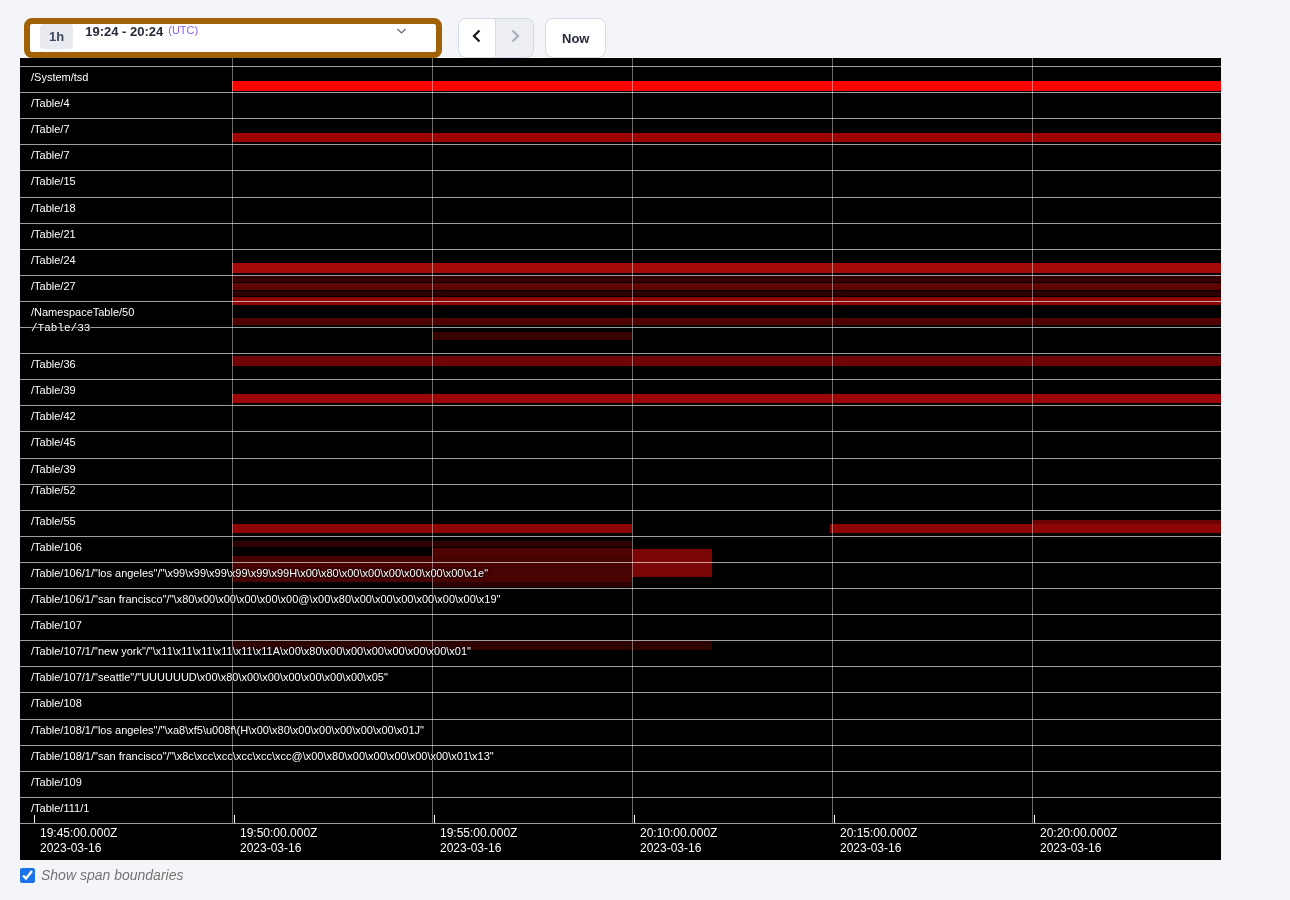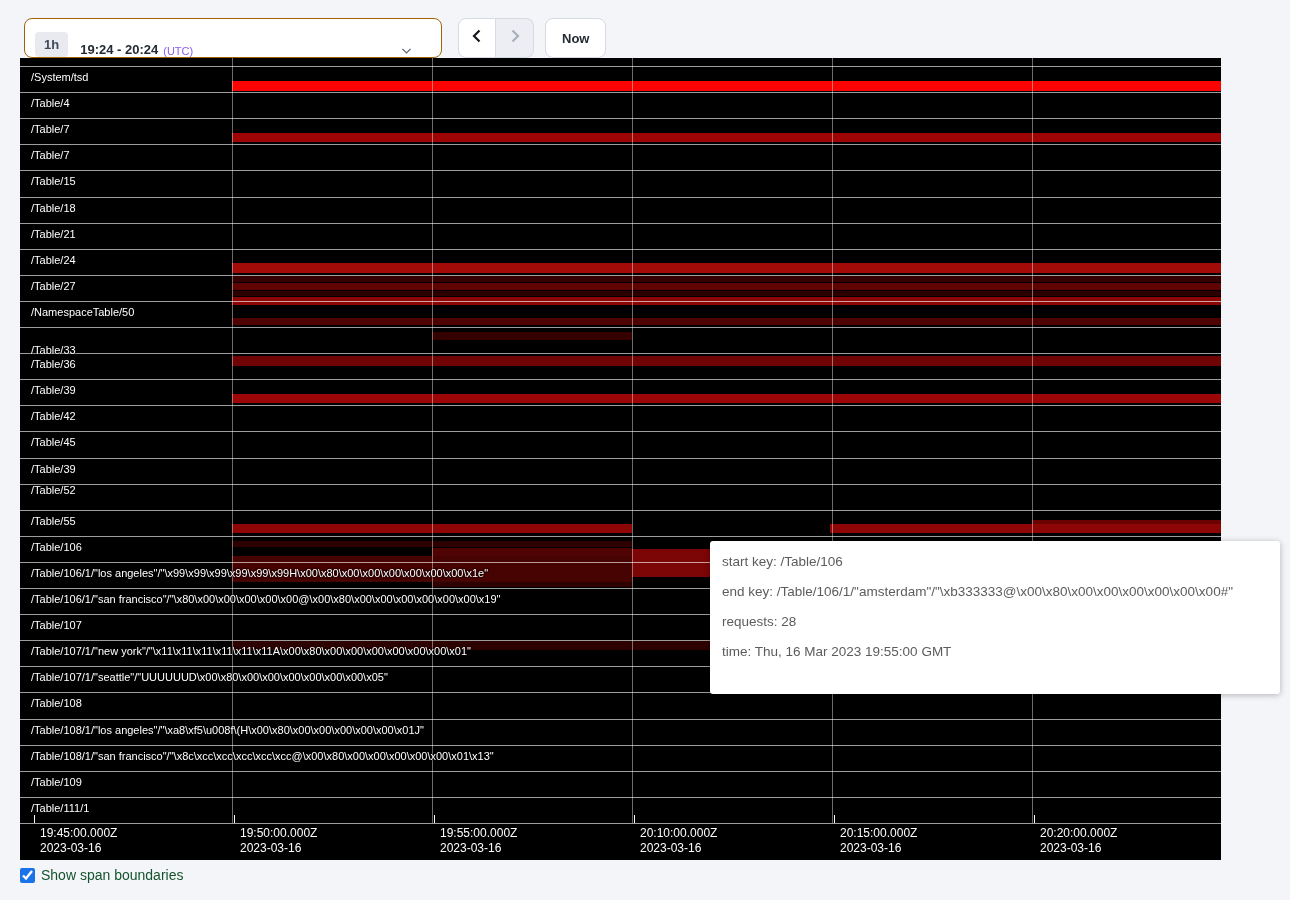--- a/index.html
+++ b/index.html
@@ -2,22 +2,22 @@
 <html><head>
 <meta charset="utf-8">
 <style>
   html,body{margin:0;padding:0;background:#f4f5f9;}
   .page{position:relative;width:1290px;height:900px;background:#f4f5f9;
         font-family:"Liberation Sans",sans-serif;overflow:hidden;}
 
   
   .toolbar{position:absolute;left:0;top:0;width:100%;height:58px;}
   .range-select{position:absolute;left:24px;top:18px;width:418px;height:40px;
-    background:#fff;border:1px solid #a16207;border-radius:8px;display:flex;
-    align-items:flex-end;box-sizing:border-box;padding:0 28px 0 10px;cursor:pointer;}
+    background:#fff;border:6px solid #a16207;border-radius:8px;display:flex;
+    align-items:flex-start;box-sizing:border-box;padding:0 28px 0 10px;cursor:pointer;}
   .duration-chip{background:#e8eaf0;color:#3f4b5e;font-size:13px;font-weight:bold;
     border-radius:4px;padding:5px 9px;margin-right:12px;}
   .range-text{font-size:13px;font-weight:bold;color:#242b36;}
   .range-tz{font-size:11px;color:#8b5cf6;margin-left:5px;font-weight:normal;}
   .chevron-down{margin-left:auto;color:#5d6675;display:flex;align-items:center;}
   .nav-group{position:absolute;left:458px;top:18px;height:40px;display:flex;}
   .nav-btn{width:38px;height:40px;box-sizing:border-box;border:1px solid #d5dae3;
     display:flex;align-items:center;justify-content:center;background:#fff;cursor:pointer;}
   .nav-prev{border-radius:8px 0 0 8px;}
   .nav-next{border-radius:0 8px 8px 0;background:#eceef3;border-left:none;cursor:default;}
@@ -39,21 +39,21 @@
 
   
   .tooltip{position:absolute;left:710px;top:541px;width:570px;height:153px;
     background:#fff;border-radius:3px;box-shadow:0 1px 6px rgba(0,0,0,.28);
     box-sizing:border-box;padding:13px 12px;z-index:20;}
   .tooltip p{margin:0 0 15px 0;font-size:13.5px;color:#5c5c5c;white-space:nowrap;}
 
   
   .footer{position:absolute;left:20px;top:867px;display:flex;align-items:center;}
   .footer input{width:15px;height:15px;margin:0 6px 0 0;accent-color:#1a73e8;}
-  .footer span{font-size:14px;color:#14532d;}
+  .footer span{font-size:14px;color:#737373;font-style:italic;}
 </style>
 </head>
 <body>
 
 <div class="page">
 
   <div class="toolbar">
     <div class="range-select">
       <span class="duration-chip">1h</span>
       <span class="range-text">19:24 - 20:24</span>
@@ -174,46 +174,40 @@
       <div class="row-label" style="left: 11px; top: 13px;">/System/tsd</div>
       <div class="row-label" style="left: 11px; top: 39.1px;">/Table/4</div>
       <div class="row-label" style="left: 11px; top: 65.2px;">/Table/7</div>
       <div class="row-label" style="left: 11px; top: 91.3px;">/Table/7</div>
       <div class="row-label" style="left: 11px; top: 117.4px;">/Table/15</div>
       <div class="row-label" style="left: 11px; top: 143.5px;">/Table/18</div>
       <div class="row-label" style="left: 11px; top: 169.6px;">/Table/21</div>
       <div class="row-label" style="left: 11px; top: 195.7px;">/Table/24</div>
       <div class="row-label" style="left: 11px; top: 221.8px;">/Table/27</div>
       <div class="row-label" style="left: 11px; top: 247.9px;">/NamespaceTable/50</div>
-      <div class="row-label" style="left: 11px; top: 286px;">/Table/33</div>
+      <div class="row-label" style="left: 11px; top: 264px; font-family: Liberation Mono, monospace;">/Table/33</div>
       <div class="row-label" style="left: 11px; top: 300.1px;">/Table/36</div>
       <div class="row-label" style="left: 11px; top: 326.2px;">/Table/39</div>
       <div class="row-label" style="left: 11px; top: 352.3px;">/Table/42</div>
       <div class="row-label" style="left: 11px; top: 378.4px;">/Table/45</div>
       <div class="row-label" style="left: 11px; top: 404.5px;">/Table/39</div>
       <div class="row-label" style="left: 11px; top: 426px; text-align: center;">/Table/52</div>
       <div class="row-label" style="left: 11px; top: 456.7px;">/Table/55</div>
       <div class="row-label" style="left: 11px; top: 482.8px;">/Table/106</div>
       <div class="row-label" style="left: 11px; top: 508.9px;">/Table/106/1/"los angeles"/"\x99\x99\x99\x99\x99\x99H\x00\x80\x00\x00\x00\x00\x00\x00\x1e"</div>
       <div class="row-label" style="left: 11px; top: 535px;">/Table/106/1/"san francisco"/"\x80\x00\x00\x00\x00\x00@\x00\x80\x00\x00\x00\x00\x00\x00\x19"</div>
       <div class="row-label" style="left: 11px; top: 561.1px;">/Table/107</div>
       <div class="row-label" style="left: 11px; top: 587.2px;">/Table/107/1/"new york"/"\x11\x11\x11\x11\x11\x11A\x00\x80\x00\x00\x00\x00\x00\x00\x01"</div>
       <div class="row-label" style="left: 11px; top: 613.3px;">/Table/107/1/"seattle"/"UUUUUUD\x00\x80\x00\x00\x00\x00\x00\x00\x05"</div>
       <div class="row-label" style="left: 11px; top: 639.4px;">/Table/108</div>
       <div class="row-label" style="left: 11px; top: 665.5px;">/Table/108/1/"los angeles"/"\xa8\xf5\u008f\(H\x00\x80\x00\x00\x00\x00\x00\x01J"</div>
       <div class="row-label" style="left: 11px; top: 691.6px;">/Table/108/1/"san francisco"/"\x8c\xcc\xcc\xcc\xcc\xcc@\x00\x80\x00\x00\x00\x00\x00\x01\x13"</div>
       <div class="row-label" style="left: 11px; top: 717.7px;">/Table/109</div>
       <div class="row-label" style="left: 11px; top: 743.8px;">/Table/111/1</div>
     </div>
 
-  <div class="tooltip">
-    <p>start key: /Table/106</p>
-    <p>end key: /Table/106/1/"amsterdam"/"\xb333333@\x00\x80\x00\x00\x00\x00\x00\x00#"</p>
-    <p>requests: 28</p>
-    <p>time: Thu, 16 Mar 2023 19:55:00 GMT</p>
-  </div>
 
   <label class="footer">
     <input type="checkbox" checked="" style="">
     <span>Show span boundaries</span>
   </label>
 
 </div>
 
 </body></html>

